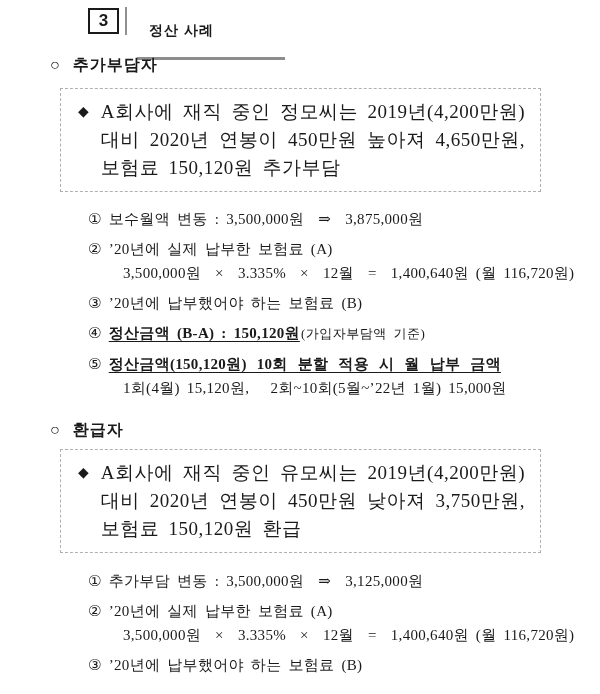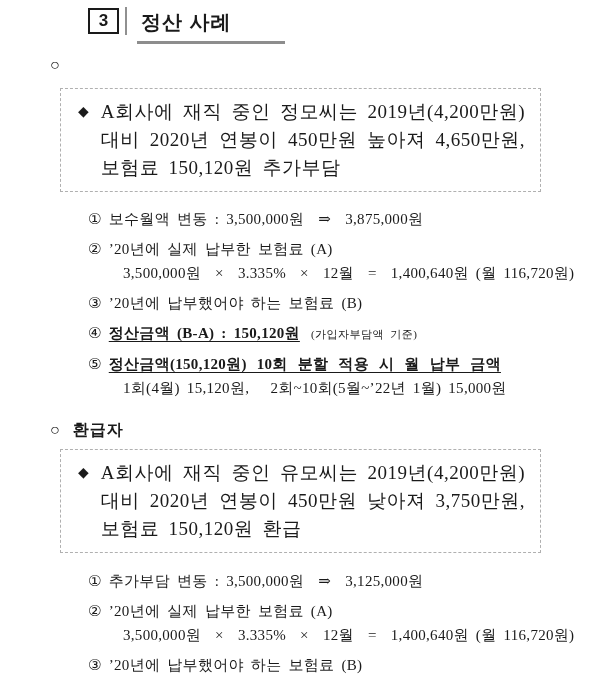--- a/index.html
+++ b/index.html
@@ -39,24 +39,24 @@
     background: #909090;
     margin-left: 6px;
   }
   .title-wrap {
     margin-left: 10px;
     width: 148px;
     border-bottom: 3px solid #8d8d8d;
     padding-bottom: 4px;
   }
   .doc-title {
-    margin: 4px;
+    margin: 12px;
     font-family: "Liberation Sans", "DejaVu Sans", sans-serif;
     font-weight: bold;
-    font-size: 20px;
+    font-size: 14px;
     line-height: 22px;
     letter-spacing: 1px;
   }
 
   
   .section-label-row {
     display: flex;
     align-items: center;
     gap: 12px;
     margin-left: 50px;
@@ -112,39 +112,40 @@
     line-height: 22px;
     white-space: pre-wrap;
   }
   .emph {
     font-weight: bold;
     text-decoration: underline;
     text-underline-offset: 3px;
     text-align: center;
   }
   .emph-wide { word-spacing: 6px; }
-  .note { font-size: 11px; margin-left: 11px; letter-spacing: 0.5px; }
+  .note { font-size: 13px; margin-left: 1px; letter-spacing: 0.5px; }
 </style>
 </head>
 <body>
 
 <div class="page">
 
   <div class="doc-header">
     <div class="num-box">
       <span>3</span>
     </div>
     <div class="v-rule"></div>
     <div class="title-wrap">
       <h1 class="doc-title">정산 사례</h1>
     </div>
   </div>
 
   <div class="section-label-row sec1-label">
     <span class="circle-bullet">○</span>
+    <span>추가부담자</span>
   </div>
 
   <div class="callout-box sec1-box">
     <span class="diamond">◆</span>
     <p class="callout-text">A회사에 재직 중인 정모씨는 2019년(4,200만원) 대비 2020년 연봉이 450만원 높아져 4,650만원, 보험료 150,120원 추가부담</p>
   </div>
 
   <ol class="items sec1-items">
     <li class="item">
       <div class="line"><span class="num">①</span><span>보수월액 변동 : 3,500,000원  ⇒  3,875,000원</span></div>

